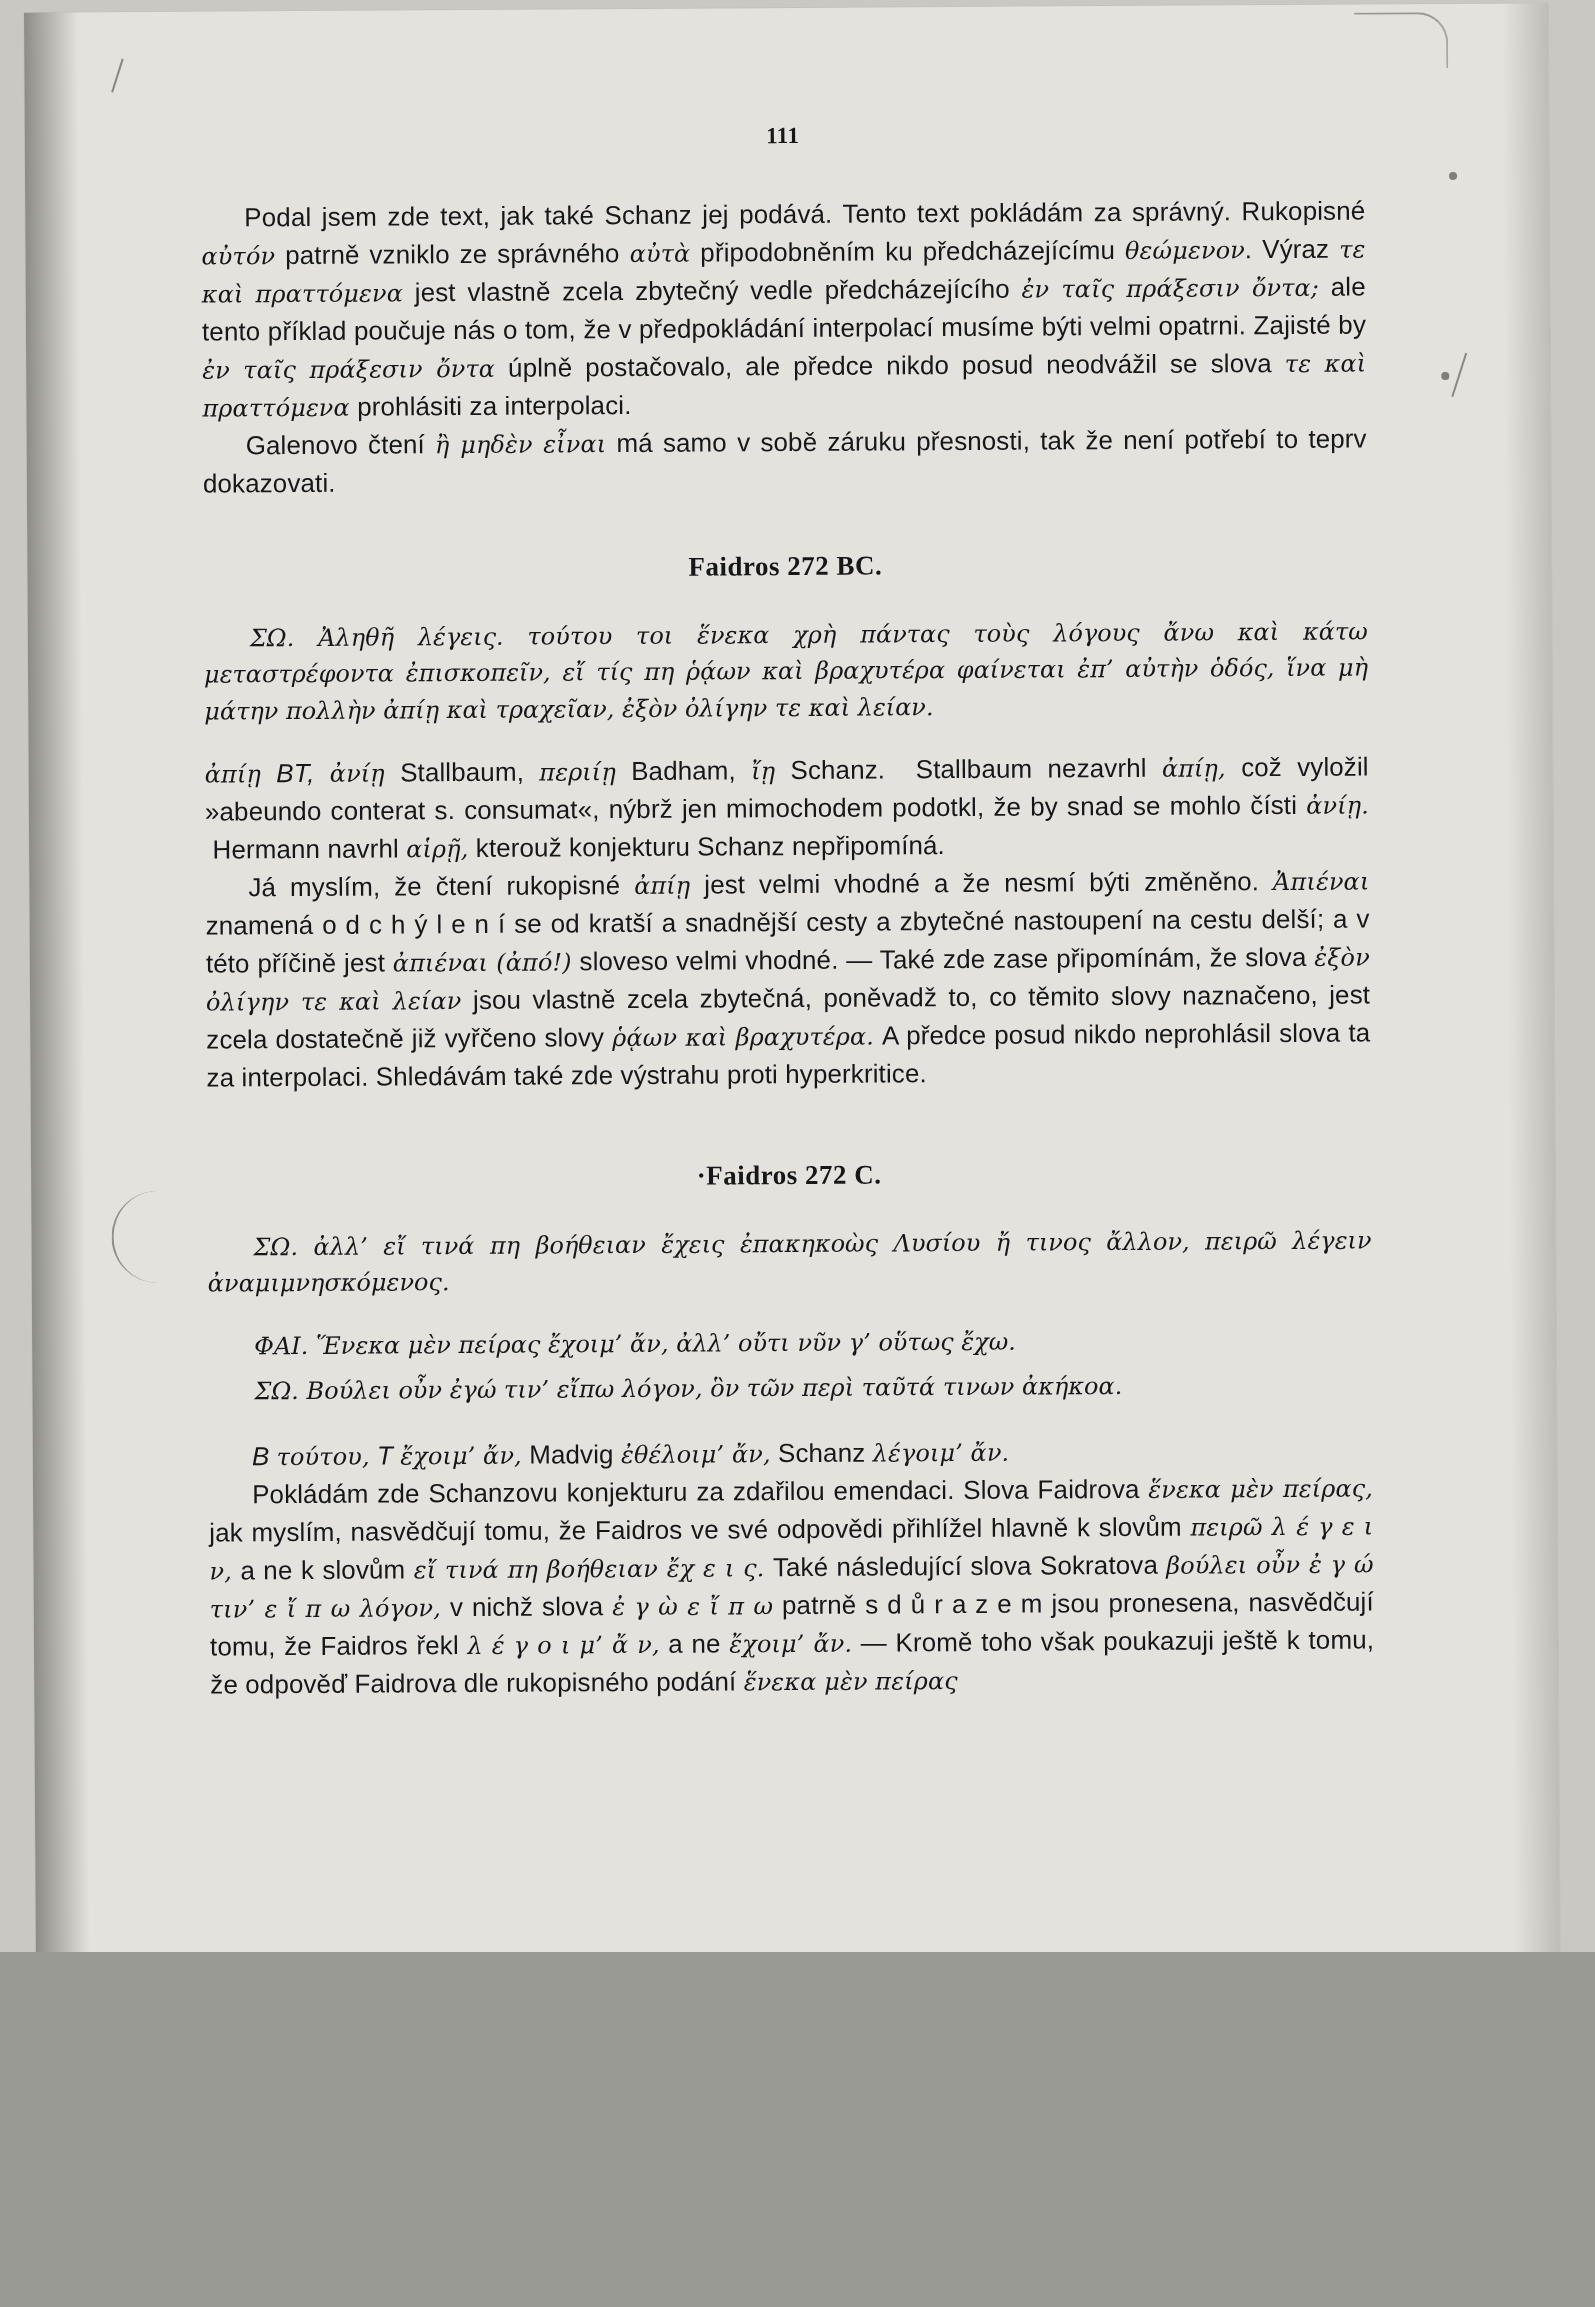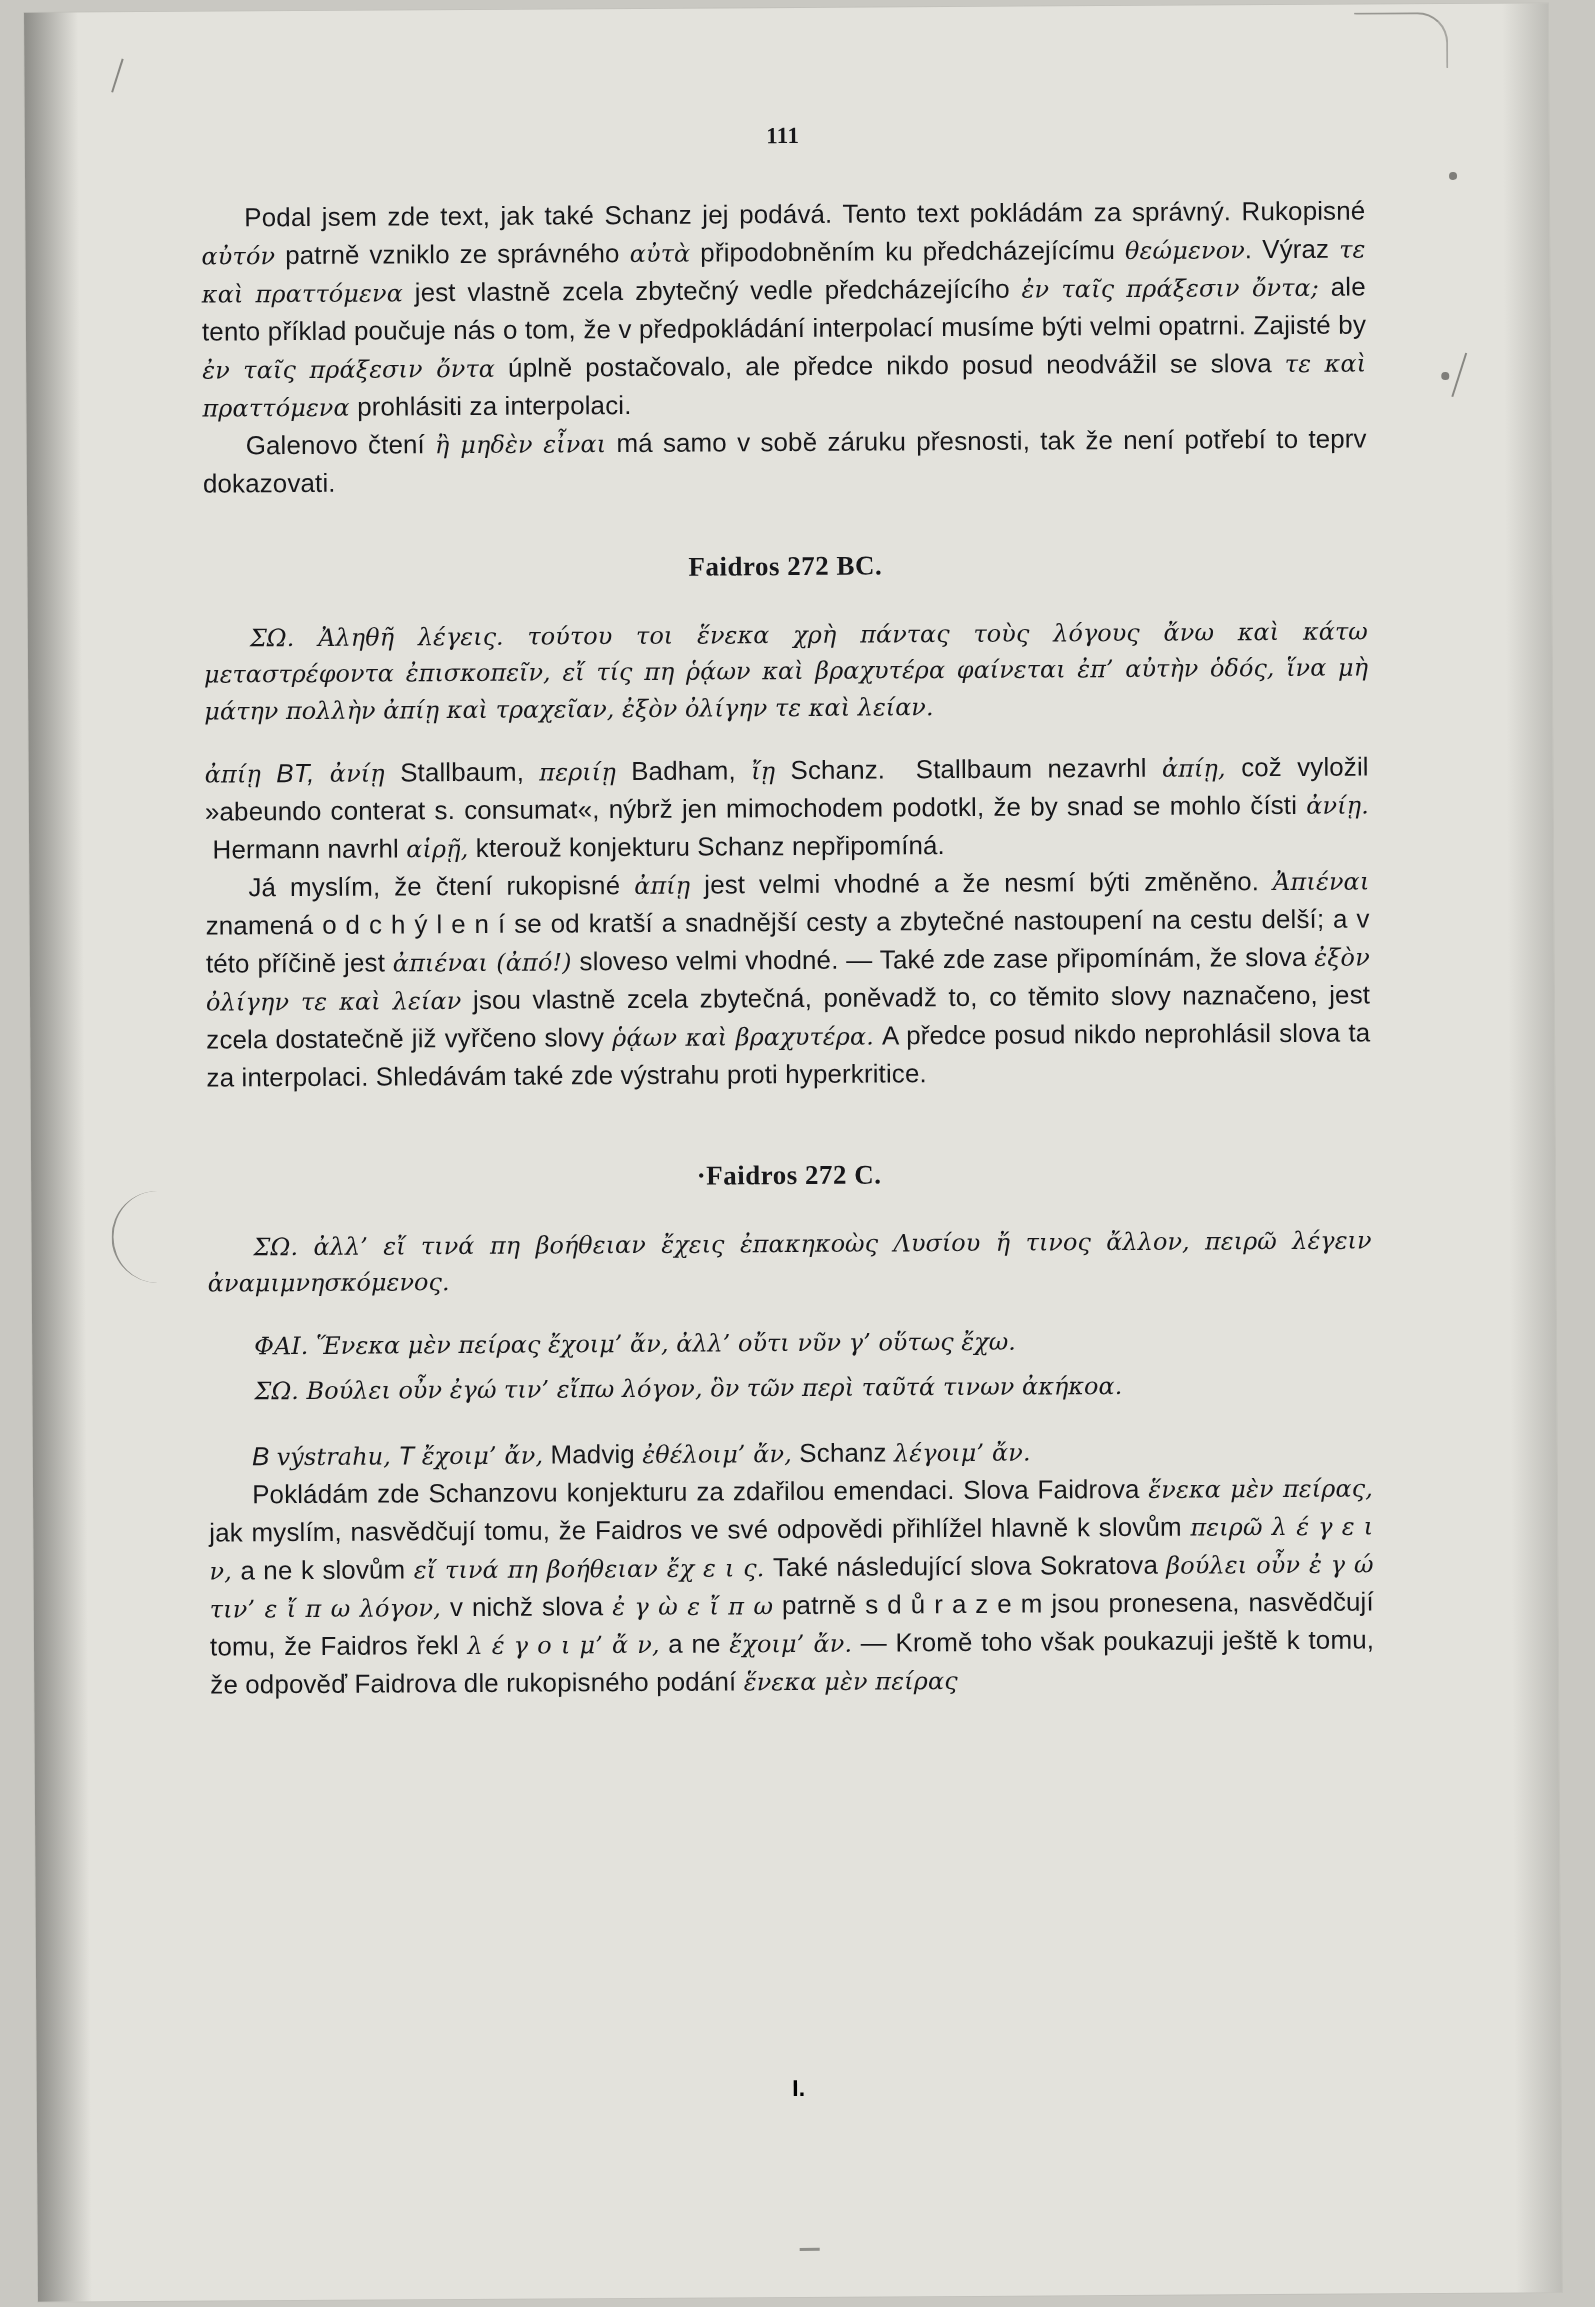--- a/index.html
+++ b/index.html
@@ -6,21 +6,21 @@
     margin: 0;
     padding: 0;
     background: #9a9a94;
   }
   body {
     font-family: "Liberation Serif", serif;
   }
   .page {
     position: relative;
     width: 1596px;
-    height: 2307px;
+    height: 1952px;
     background: #c9c8c2;
     overflow: hidden;
   }
   
   .sheet {
     position: absolute;
     left: 31px;
     top: 7.7px;
     width: 1524px;
     height: 2289px;
@@ -187,21 +187,21 @@
       <p class="body indent">Já myslím, že čtení rukopisné <span class="gk">ἀπίῃ</span> jest velmi vhodné a že nesmí býti změněno. <span class="gk">Ἀπιέναι</span> znamená o d c h ý l e n í se od kratší a snadnější cesty a zbytečné nastoupení na cestu delší; a v této příčině jest <span class="gk">ἀπιέναι (ἀπό!)</span> sloveso velmi vhodné. — Také zde zase připomínám, že slova <span class="gk">ἐξὸν ὀλίγην τε καὶ λείαν</span> jsou vlastně zcela zbytečná, poněvadž to, co těmito slovy naznačeno, jest zcela dostatečně již vyřčeno slovy <span class="gk">ῥᾴων καὶ βραχυτέρα.</span> A předce posud nikdo neprohlásil slova ta za interpolaci. Shledávám také zde výstrahu proti hyperkritice.</p>
 
       <div class="hdr second">·Faidros 272 C.</div>
 
       <p class="greek-block indent">ΣΩ. ἀλλ’ εἴ τινά πη βοήθειαν ἔχεις ἐπακηκοὼς Λυσίου ἤ τινος ἄλλον, πειρῶ λέγειν ἀναμιμνησκόμενος.</p>
       <p class="greek-line">ΦΑΙ. Ἕνεκα μὲν πείρας ἔχοιμ’ ἄν, ἀλλ’ οὔτι νῦν γ’ οὕτως ἔχω.</p>
       <p class="greek-line">ΣΩ. Βούλει οὖν ἐγώ τιν’ εἴπω λόγον, ὃν τῶν περὶ ταῦτά τινων ἀκήκοα.</p>
 
       <div class="blockgap"></div>
 
-      <p class="body indent"><em>B</em> <span class="gk">výstrahu,</span> <em>T</em> <span class="gk">ἔχοιμ’ ἄν,</span> Madvig <span class="gk">ἐθέλοιμ’ ἄν,</span> Schanz <span class="gk">λέγοιμ’ ἄν.</span></p>
+      <p class="body indent"><em>B</em> <span class="gk">τούτου,</span> <em>T</em> <span class="gk">ἔχοιμ’ ἄν,</span> Madvig <span class="gk">ἐθέλοιμ’ ἄν,</span> Schanz <span class="gk">λέγοιμ’ ἄν.</span></p>
       <p class="body indent">Pokládám zde Schanzovu konjekturu za zdařilou emendaci. Slova Faidrova <span class="gk">ἕνεκα μὲν πείρας,</span> jak myslím, nasvědčují tomu, že Faidros ve své odpovědi přihlížel hlavně k slovům <span class="gk">πειρῶ λ έ γ ε ι ν,</span> a ne k slovům <span class="gk">εἴ τινά πη βοήθειαν ἔχ ε ι ς.</span> Také následující slova Sokratova <span class="gk">βούλει οὖν ἐ γ ώ τιν’ ε ἴ π ω λόγον,</span> v nichž slova <span class="gk">ἐ γ ὼ ε ἴ π ω</span> patrně s d ů r a z e m jsou pronesena, nasvědčují tomu, že Faidros řekl <span class="gk">λ έ γ ο ι μ’ ἄ ν,</span> a ne <span class="gk">ἔχοιμ’ ἄν.</span> — Kromě toho však poukazuji ještě k tomu, že odpověď Faidrova dle rukopisného podání <span class="gk">ἕνεκα μὲν πείρας</span></p>
 
     </div>
 
     <div class="footer">I.</div>
   </div>
 </div>
 
 
 </body></html>

